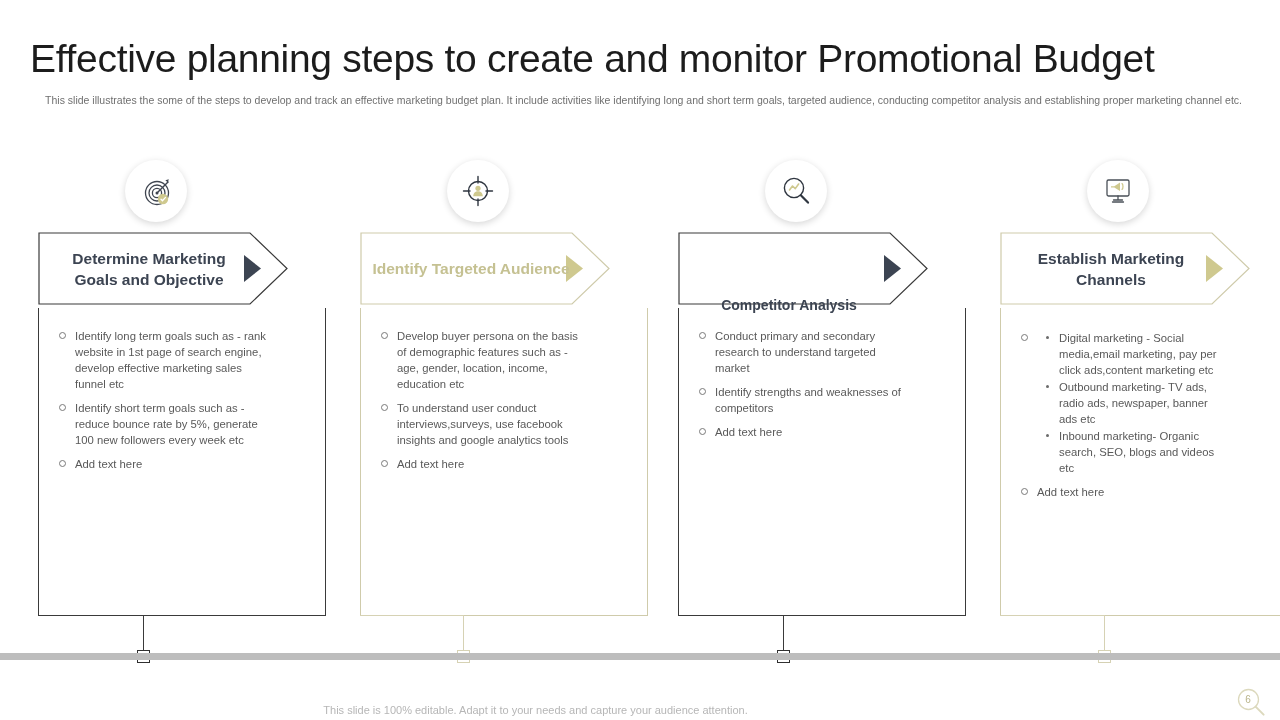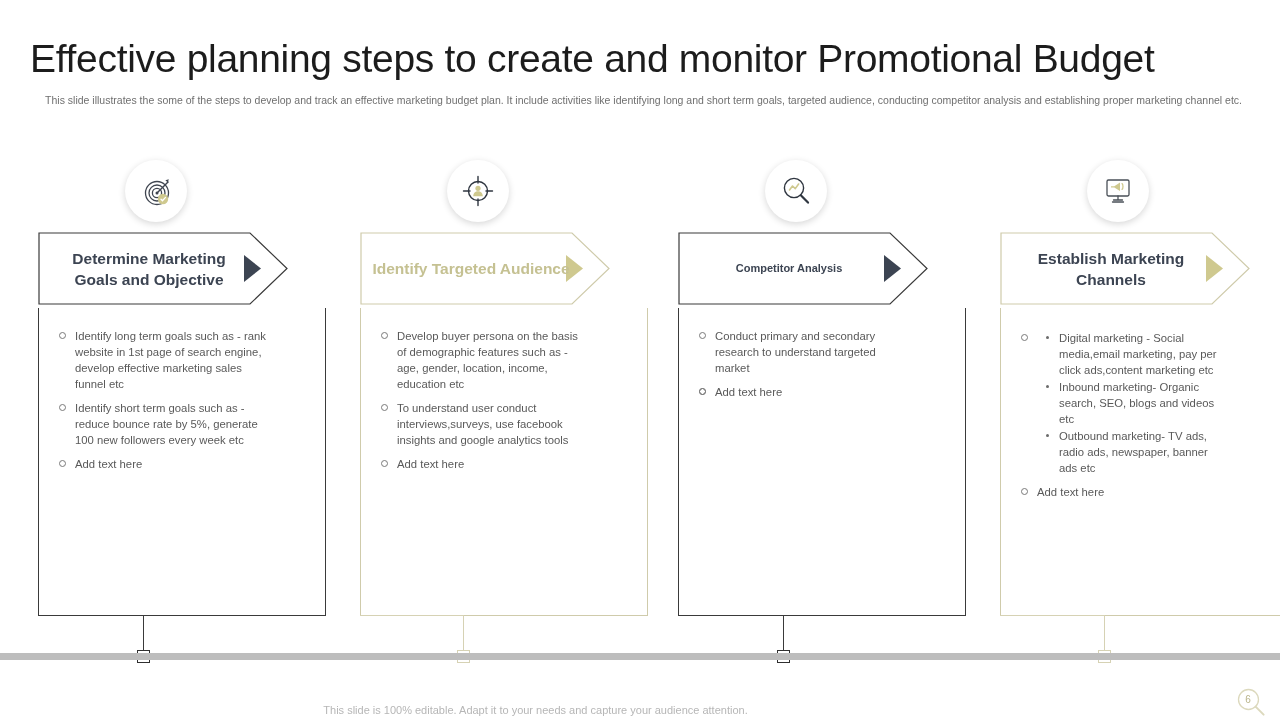--- a/index.html
+++ b/index.html
@@ -47,21 +47,21 @@
     width:250px;height:73px;
   }
   .banner .shape{position:absolute;inset:0;}
   .banner .label{
     position:absolute;left:8px;top:0;width:206px;height:73px;
     display:flex;align-items:center;justify-content:center;text-align:center;
     font-size:15.5px;line-height:21px;font-weight:bold;
     color:#3c4452;box-sizing:border-box;padding:0 4px;
   }
   .col.c2 .label,.col.c2 .label *{color:#c5c192;}
-  .col.c3 .label{font-size:11px;}
+  .col.c3 .label{font-size:14px;margin-top:37px;}
 
   
   .bodybox{
     position:absolute;top:148px;left:8px;width:288px;height:308px;
     border:1px solid #3a3a3a;border-top:none;
     box-sizing:border-box;
   }
   .col.c2 .bodybox,.col.c4 .bodybox{border-color:#cfcbab;}
 
   .bullets{
@@ -191,21 +191,21 @@
     <div class="banner">
       <svg class="shape" viewBox="0 0 250 73" preserveAspectRatio="none">
         <path d="M1,1 H212 L249,36.5 L212,72 H1 Z" fill="none" stroke="#3a3a3a" stroke-width="1.2"></path>
         <path d="M206,23 L223,36.5 L206,50 Z" fill="#3c4452"></path>
       </svg>
       <div class="label">Competitor Analysis</div>
     </div>
     <div class="bodybox">
       <ul class="bullets">
         <li><span class="mark"></span><span>Conduct primary and secondary research to understand targeted market</span></li>
-        <li><span class="mark"></span></li>
+        <li><span class="mark"></span><span>Identify strengths and weaknesses of competitors</span></li>
         <li><span class="mark"></span><span>Add text here</span></li>
       </ul>
     </div>
   </div>
 
   <div class="col c4">
     <div class="bubble">
       <svg width="36" height="36" viewBox="0 0 36 36">
         <rect x="7" y="7" width="22" height="16" rx="1.4" fill="none" stroke="#4a5058" stroke-width="1.3"></rect>
         <path d="M18 23v4 M12.5 29h11 M13.5 27h9" stroke="#4a5058" stroke-width="1.3" stroke-linecap="round"></path>
@@ -219,22 +219,22 @@
         <path d="M206,23 L223,36.5 L206,50 Z" fill="#cfc98f"></path>
       </svg>
       <div class="label">Establish Marketing Channels</div>
     </div>
     <div class="bodybox">
       <ul class="bullets">
         <li>
           <span class="mark"></span>
           <ul class="sub">
             <li><span class="dot"></span><span>Digital marketing - Social media,email marketing, pay per click ads,content marketing etc</span></li>
+            <li><span class="dot"></span><span>Outbound marketing- TV ads, radio ads, newspaper, banner ads etc</span></li>
             <li><span class="dot"></span><span>Inbound marketing- Organic search, SEO, blogs and videos etc</span></li>
-            <li><span class="dot"></span><span>Outbound marketing- TV ads, radio ads, newspaper, banner ads etc</span></li>
           </ul>
         </li>
         <li><span class="mark"></span><span>Add text here</span></li>
       </ul>
     </div>
   </div>
 
   <div class="conn" style="left:0;top:0;">
     <div class="h" style="left:38px;top:615px;width:106px;"></div>
     <div class="v" style="left:143px;top:615px;height:43px;"></div>

